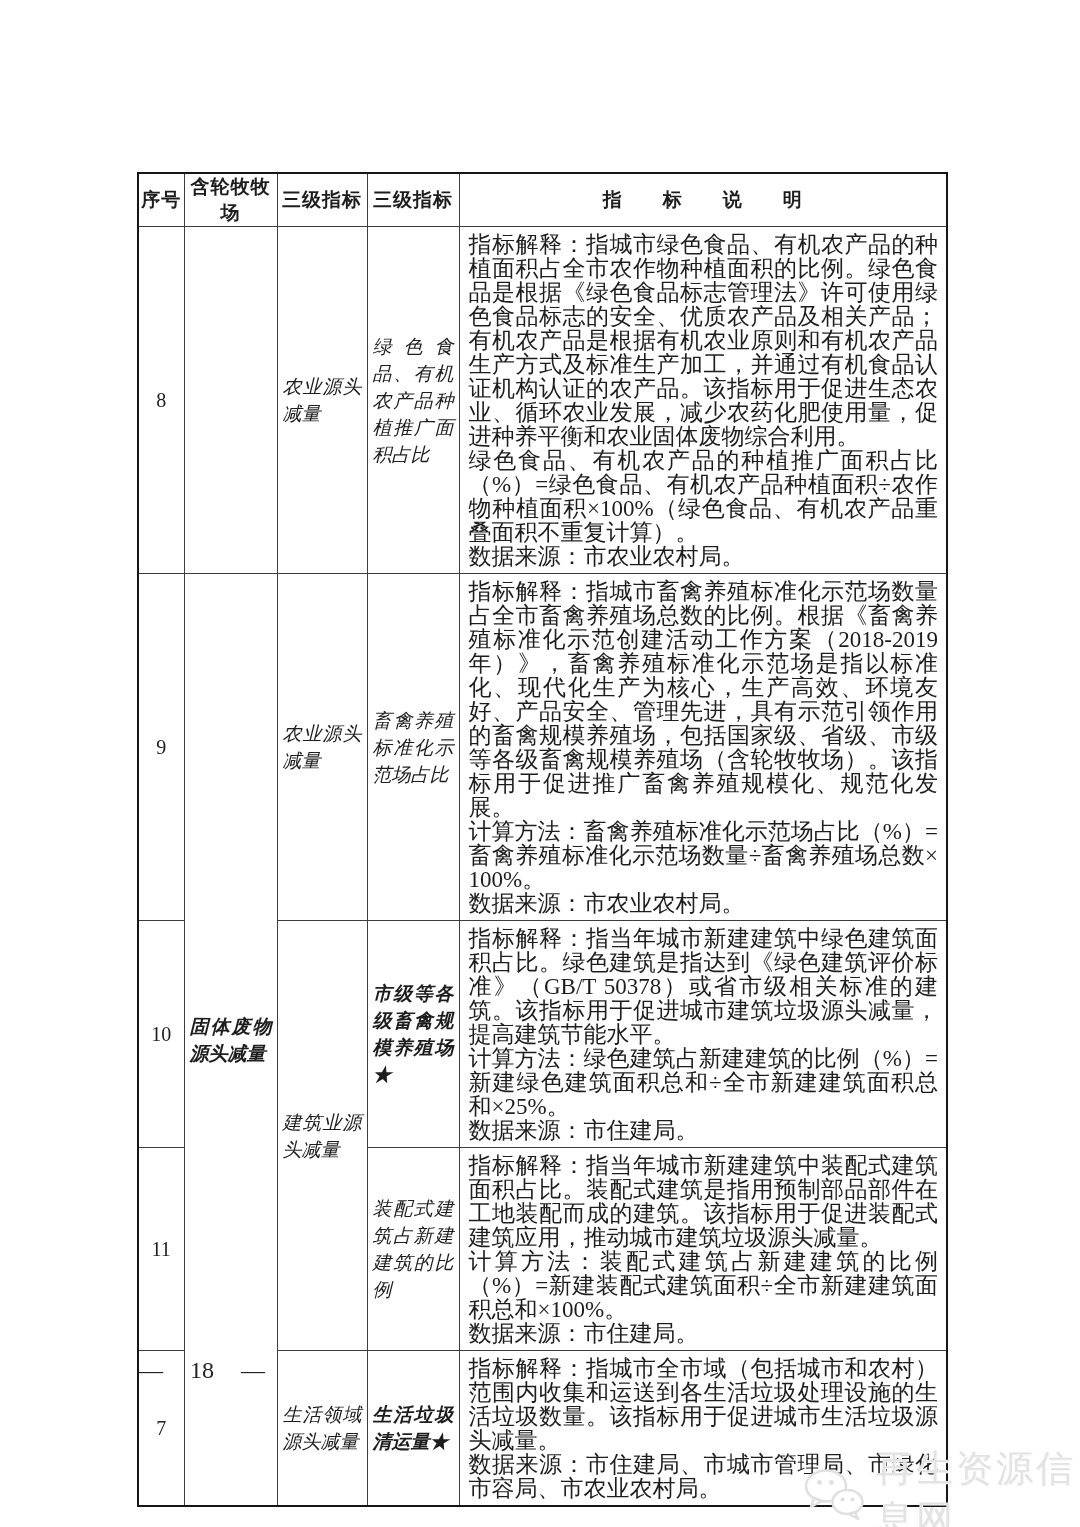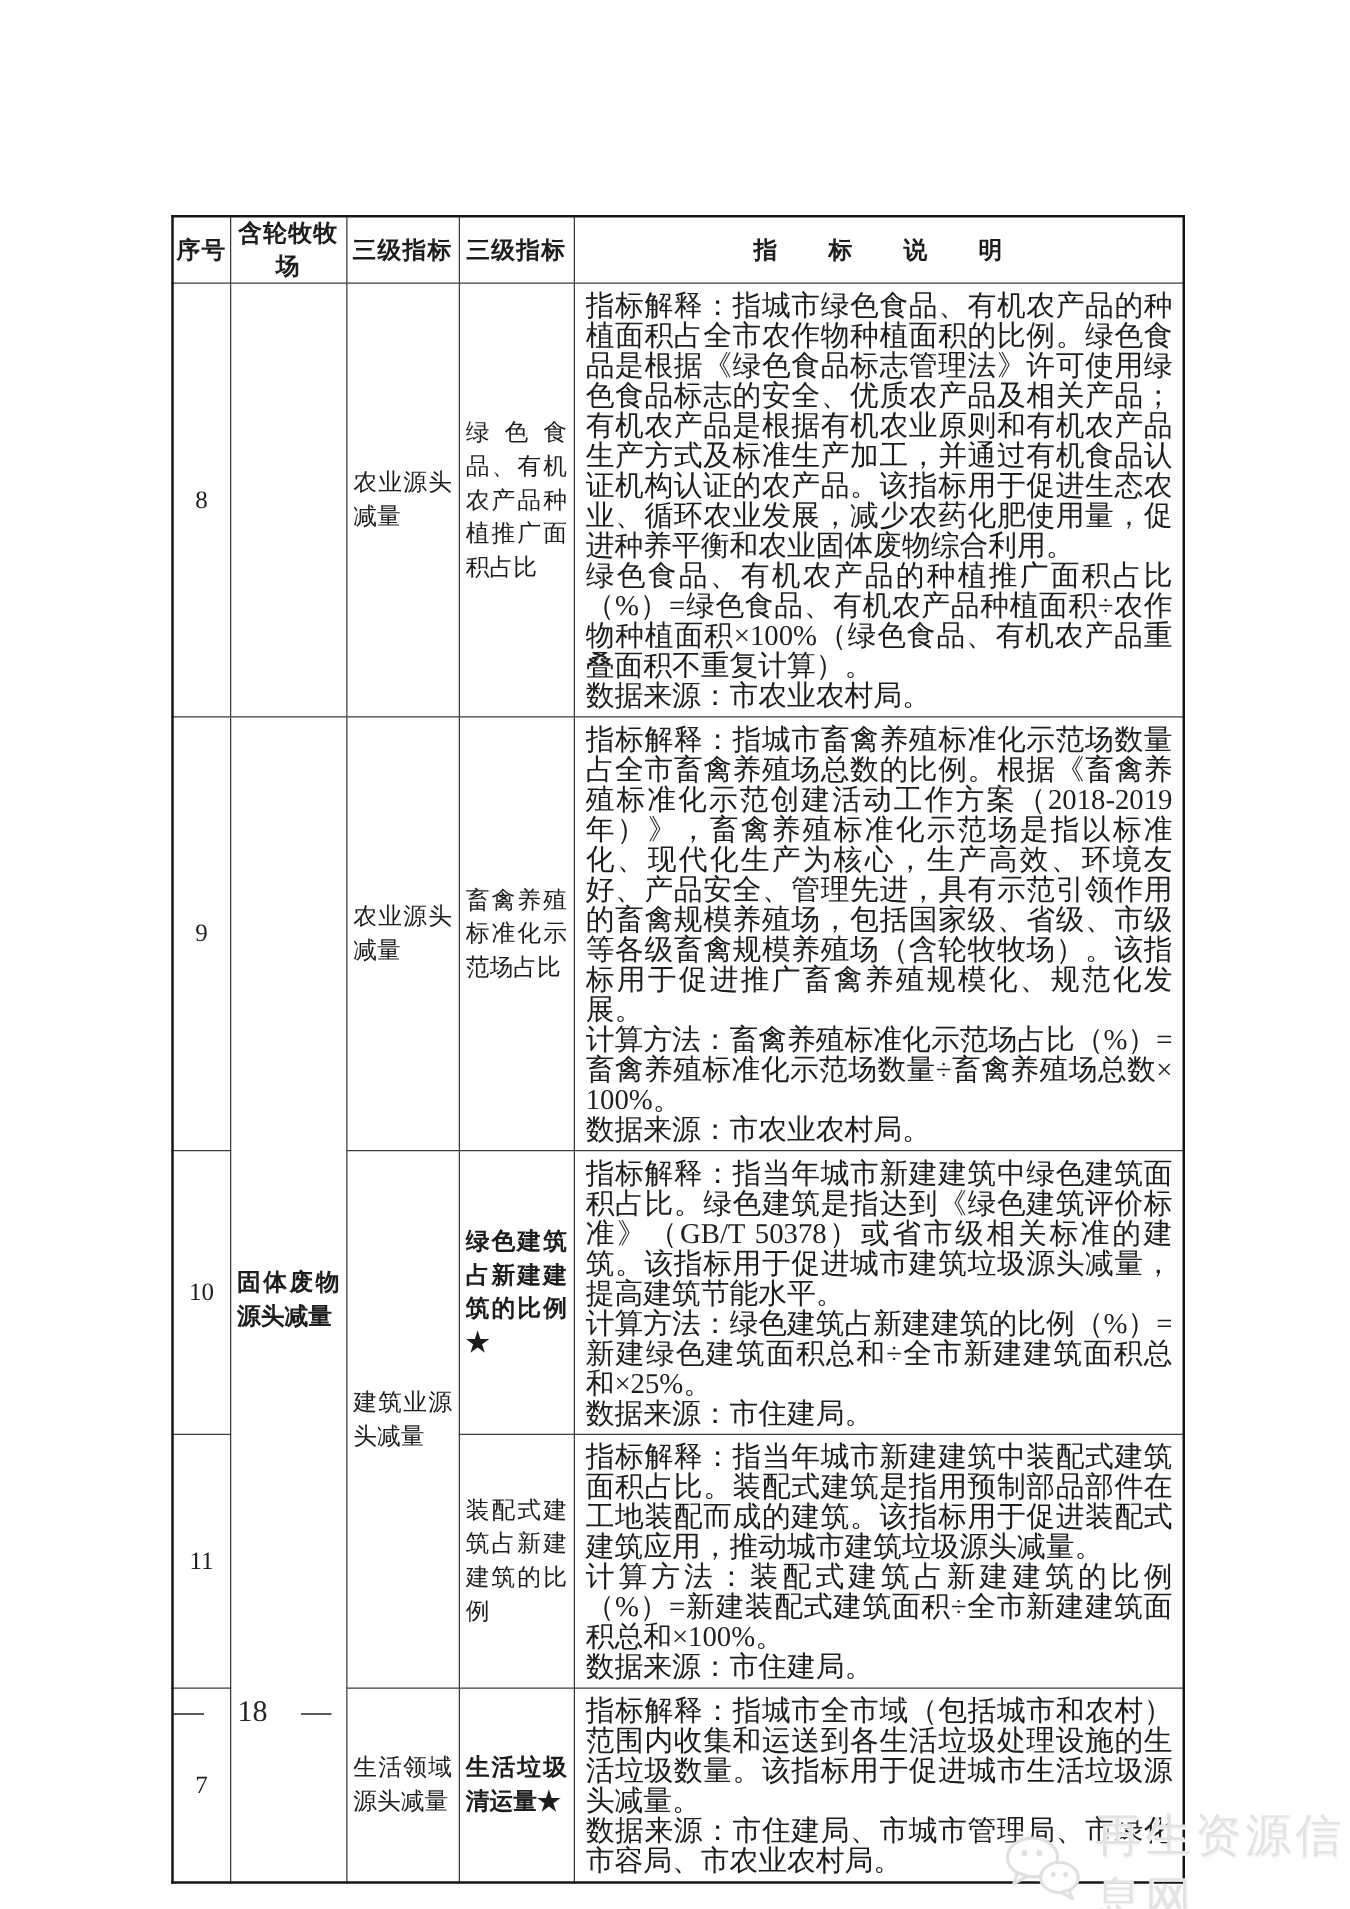--- a/index.html
+++ b/index.html
@@ -27,20 +27,21 @@
     height:49px; letter-spacing:1px;
   }
   td.num-cell {
     text-align:center; font-size:20px;
   }
   td.lv-cell {
     font-size:19px; line-height:27px;
     padding:4px 5px;
     text-align:justify; text-justify:inter-ideograph;
     word-break:break-all;
+    font-style:italic;
   }
   td.desc-cell {
     vertical-align:top;
     font-size:23px; line-height:24px;
     padding:6px 8px 4px 9px;
     text-align:justify; text-justify:inter-ideograph;
     white-space:pre-line;
     word-break:break-all;
   }
   .bold { font-weight:bold; }
@@ -107,21 +108,21 @@
         <td class="lv-cell">农业源头减量</td>
         <td class="lv-cell">畜禽养殖标准化示范场占比</td>
         <td class="desc-cell">指标解释：指城市畜禽养殖标准化示范场数量占全市畜禽养殖场总数的比例。根据《畜禽养殖标准化示范创建活动工作方案（2018-2019 年）》，畜禽养殖标准化示范场是指以标准化、现代化生产为核心，生产高效、环境友好、产品安全、管理先进，具有示范引领作用的畜禽规模养殖场，包括国家级、省级、市级等各级畜禽规模养殖场（含轮牧牧场）。该指标用于促进推广畜禽养殖规模化、规范化发展。
 计算方法：畜禽养殖标准化示范场占比（%）=畜禽养殖标准化示范场数量÷畜禽养殖场总数×100%。
 数据来源：市农业农村局。</td>
       </tr>
 
       <tr class="row-h10">
         <td class="num-cell">10</td>
         <td class="lv-cell" rowspan="2">建筑业源头减量</td>
-        <td class="lv-cell bold">绿色建筑占新建建筑的比例★</td>
+        <td class="lv-cell bold">市级等各级畜禽规模养殖场★</td>
         <td class="desc-cell">指标解释：指当年城市新建建筑中绿色建筑面积占比。绿色建筑是指达到《绿色建筑评价标准》（GB/T 50378）或省市级相关标准的建筑。该指标用于促进城市建筑垃圾源头减量，提高建筑节能水平。
 计算方法：绿色建筑占新建建筑的比例（%）=新建绿色建筑面积总和÷全市新建建筑面积总和×25%。
 数据来源：市住建局。</td>
       </tr>
 
       <tr class="row-h11">
         <td class="num-cell">11</td>
         <td class="lv-cell">装配式建筑占新建建筑的比例</td>
         <td class="desc-cell">指标解释：指当年城市新建建筑中装配式建筑面积占比。装配式建筑是指用预制部品部件在工地装配而成的建筑。该指标用于促进装配式建筑应用，推动城市建筑垃圾源头减量。
 计算方法：装配式建筑占新建建筑的比例（%）=新建装配式建筑面积÷全市新建建筑面积总和×100%。

